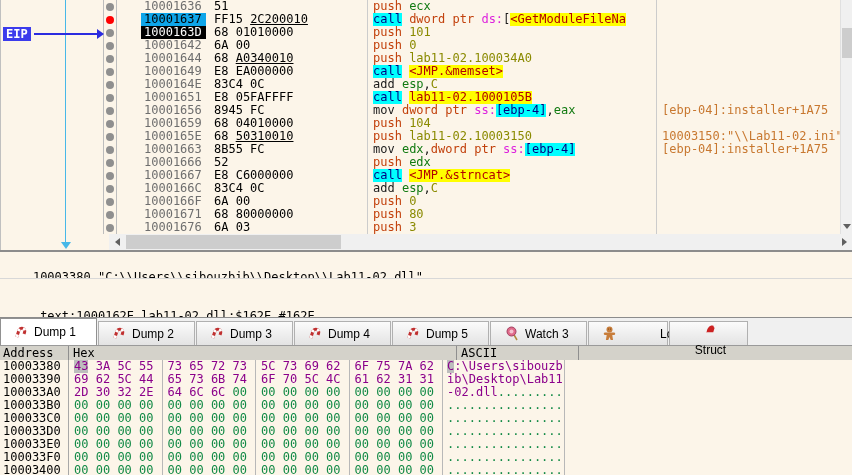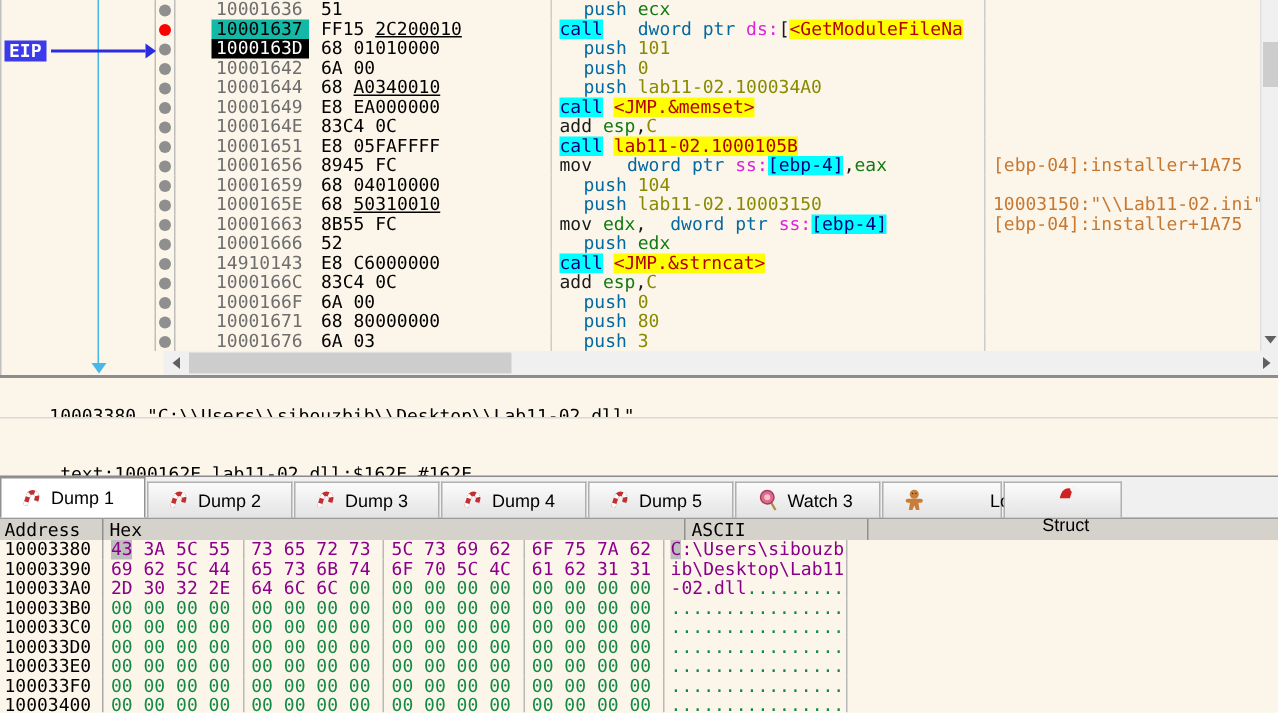--- a/index.html
+++ b/index.html
@@ -11,30 +11,30 @@
   .disasm-pane { position:relative; width:852px; height:250px; background:#fcf5e9;
                  border-left:1px solid #c0c0c0; overflow:hidden; }
   .drows { position:absolute; left:0; top:0; width:840px; height:234px; overflow:hidden; }
   .drow { display:flex; height:13px; line-height:13px; white-space:pre; }
   .gutspace { width:103px; flex:none; border-right:1px solid #bdbdbd; }
   .dotcell { width:13px; flex:none; border-right:1px solid #bdbdbd;
              display:flex; align-items:center; justify-content:center; }
   .dot { width:8px; height:8px; border-radius:50%; background:#8f8f8f; }
   .dot.red { background:#ff0000; }
   .addr { width:65px; flex:none; padding-left:3px; overflow:hidden; color:#6e6e6e;margin-left:24px; }
-  .addr.bp { background:#14b8a6; color:#000; }
+  .addr.bp { background:#0ea5e9; color:#000; }
   .addr.eip { background:#000; color:#fff; }
   .bytes { width:162px; flex:none; padding-left:8px; overflow:hidden; color:#000;
            border-right:1px solid #cccccc; }
   .bytes .u { text-decoration:underline; }
   .instr { width:289px; flex:none; padding-left:5px; overflow:hidden;
            border-right:1px solid #cccccc; }
   .cmt { flex:1; padding-left:5px; overflow:hidden; color:#c87830; }
   
-  .t-b { color:#0369a1;margin-left:16px; }                       
+  .t-b { color:#c2410c; }                       
   .t-d { color:#1a1a1a; }                       
   .t-r { color:#117a11; }                       
   .t-n { color:#8a8a00; }                       
   .t-s { color:#dd22dd; }                       
   .t-p { color:#1a1a1a; }                       
   .t-y { background:#ffff00; color:#b30000; }   
   .t-c { background:#00ffff; color:#000080; }   
 
   
   .jump-line { position:absolute; left:64px; top:0; width:1px; height:242px; background:#47b8e8; }
@@ -114,21 +114,21 @@
         <div class="drow"><span class="gutspace"></span><span class="dotcell"><span class="dot"></span></span><div class="addr">10001642</div><div class="bytes"><span>6A 00</span></div><div class="instr"><span class="t-b">push</span><span class="t-p"> </span><span class="t-n">0</span></div><div class="cmt"></div></div>
         <div class="drow"><span class="gutspace"></span><span class="dotcell"><span class="dot"></span></span><div class="addr">10001644</div><div class="bytes"><span>68 </span><span class="u">A0340010</span></div><div class="instr"><span class="t-b">push</span><span class="t-p"> </span><span class="t-n">lab11-02.100034A0</span></div><div class="cmt"></div></div>
         <div class="drow"><span class="gutspace"></span><span class="dotcell"><span class="dot"></span></span><div class="addr">10001649</div><div class="bytes"><span>E8 EA000000</span></div><div class="instr"><span class="t-c">call</span><span class="t-p"> </span><span class="t-y">&lt;JMP.&amp;memset&gt;</span></div><div class="cmt"></div></div>
         <div class="drow"><span class="gutspace"></span><span class="dotcell"><span class="dot"></span></span><div class="addr">1000164E</div><div class="bytes"><span>83C4 0C</span></div><div class="instr"><span class="t-d">add</span><span class="t-p"> </span><span class="t-r">esp</span><span class="t-p">,</span><span class="t-n">C</span></div><div class="cmt"></div></div>
         <div class="drow"><span class="gutspace"></span><span class="dotcell"><span class="dot"></span></span><div class="addr">10001651</div><div class="bytes"><span>E8 05FAFFFF</span></div><div class="instr"><span class="t-c">call</span><span class="t-p"> </span><span class="t-y">lab11-02.1000105B</span></div><div class="cmt"></div></div>
         <div class="drow"><span class="gutspace"></span><span class="dotcell"><span class="dot"></span></span><div class="addr">10001656</div><div class="bytes"><span>8945 FC</span></div><div class="instr"><span class="t-d">mov</span><span class="t-p"> </span><span class="t-b">dword ptr</span><span class="t-p"> </span><span class="t-s">ss:</span><span class="t-c">[ebp-4]</span><span class="t-p">,</span><span class="t-r">eax</span></div><div class="cmt">[ebp-04]:installer+1A75</div></div>
         <div class="drow"><span class="gutspace"></span><span class="dotcell"><span class="dot"></span></span><div class="addr">10001659</div><div class="bytes"><span>68 04010000</span></div><div class="instr"><span class="t-b">push</span><span class="t-p"> </span><span class="t-n">104</span></div><div class="cmt"></div></div>
         <div class="drow"><span class="gutspace"></span><span class="dotcell"><span class="dot"></span></span><div class="addr">1000165E</div><div class="bytes"><span>68 </span><span class="u">50310010</span></div><div class="instr"><span class="t-b">push</span><span class="t-p"> </span><span class="t-n">lab11-02.10003150</span></div><div class="cmt">10003150:"\\Lab11-02.ini"</div></div>
         <div class="drow"><span class="gutspace"></span><span class="dotcell"><span class="dot"></span></span><div class="addr">10001663</div><div class="bytes"><span>8B55 FC</span></div><div class="instr"><span class="t-d">mov</span><span class="t-p"> </span><span class="t-r">edx</span><span class="t-p">,</span><span class="t-b">dword ptr</span><span class="t-p"> </span><span class="t-s">ss:</span><span class="t-c">[ebp-4]</span></div><div class="cmt">[ebp-04]:installer+1A75</div></div>
         <div class="drow"><span class="gutspace"></span><span class="dotcell"><span class="dot"></span></span><div class="addr">10001666</div><div class="bytes"><span>52</span></div><div class="instr"><span class="t-b">push</span><span class="t-p"> </span><span class="t-r">edx</span></div><div class="cmt"></div></div>
-        <div class="drow"><span class="gutspace"></span><span class="dotcell"><span class="dot"></span></span><div class="addr">14910143</div><div class="bytes"><span>E8 C6000000</span></div><div class="instr"><span class="t-c">call</span><span class="t-p"> </span><span class="t-y">&lt;JMP.&amp;strncat&gt;</span></div><div class="cmt"></div></div>
+        <div class="drow"><span class="gutspace"></span><span class="dotcell"><span class="dot"></span></span><div class="addr">10001667</div><div class="bytes"><span>E8 C6000000</span></div><div class="instr"><span class="t-c">call</span><span class="t-p"> </span><span class="t-y">&lt;JMP.&amp;strncat&gt;</span></div><div class="cmt"></div></div>
         <div class="drow"><span class="gutspace"></span><span class="dotcell"><span class="dot"></span></span><div class="addr">1000166C</div><div class="bytes"><span>83C4 0C</span></div><div class="instr"><span class="t-d">add</span><span class="t-p"> </span><span class="t-r">esp</span><span class="t-p">,</span><span class="t-n">C</span></div><div class="cmt"></div></div>
         <div class="drow"><span class="gutspace"></span><span class="dotcell"><span class="dot"></span></span><div class="addr">1000166F</div><div class="bytes"><span>6A 00</span></div><div class="instr"><span class="t-b">push</span><span class="t-p"> </span><span class="t-n">0</span></div><div class="cmt"></div></div>
         <div class="drow"><span class="gutspace"></span><span class="dotcell"><span class="dot"></span></span><div class="addr">10001671</div><div class="bytes"><span>68 80000000</span></div><div class="instr"><span class="t-b">push</span><span class="t-p"> </span><span class="t-n">80</span></div><div class="cmt"></div></div>
         <div class="drow"><span class="gutspace"></span><span class="dotcell"><span class="dot"></span></span><div class="addr">10001676</div><div class="bytes"><span>6A 03</span></div><div class="instr"><span class="t-b">push</span><span class="t-p"> </span><span class="t-n">3</span></div><div class="cmt"></div></div>
       </div>
     <div class="jump-line"></div>
     <div class="jump-head"></div>
     <div class="eip-tag">EIP</div>
     <div class="eip-line"></div>
     <div class="eip-head"></div>

